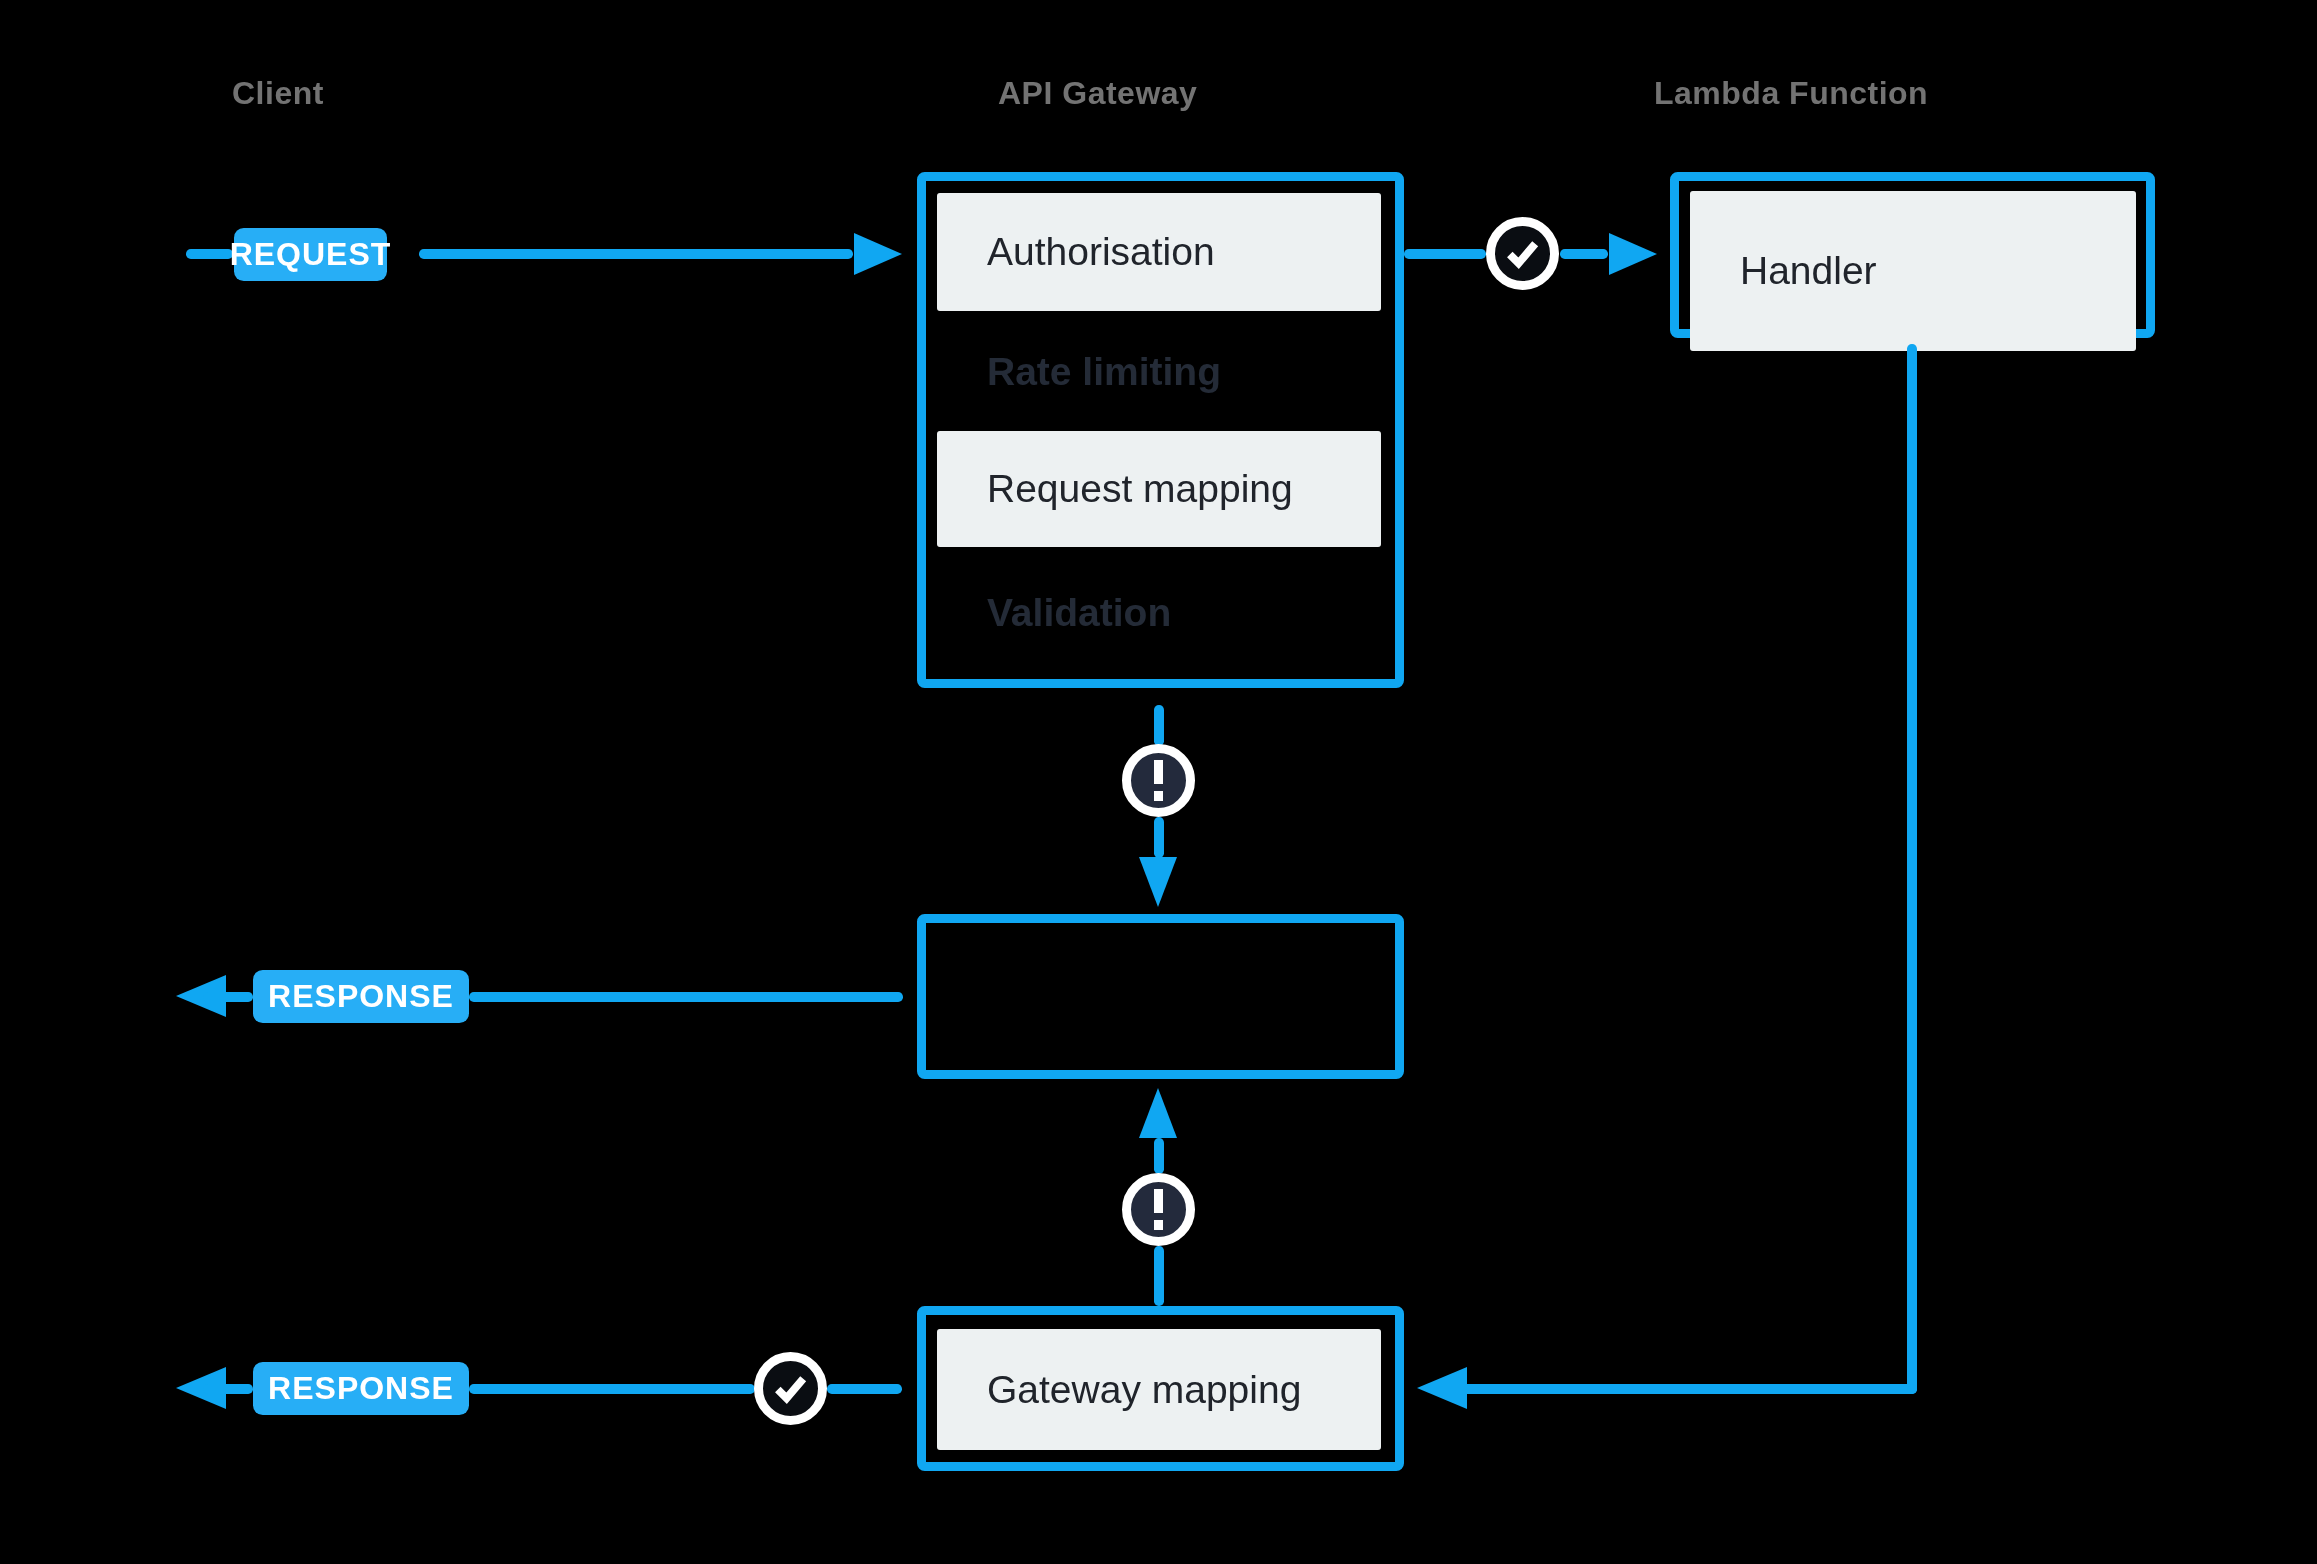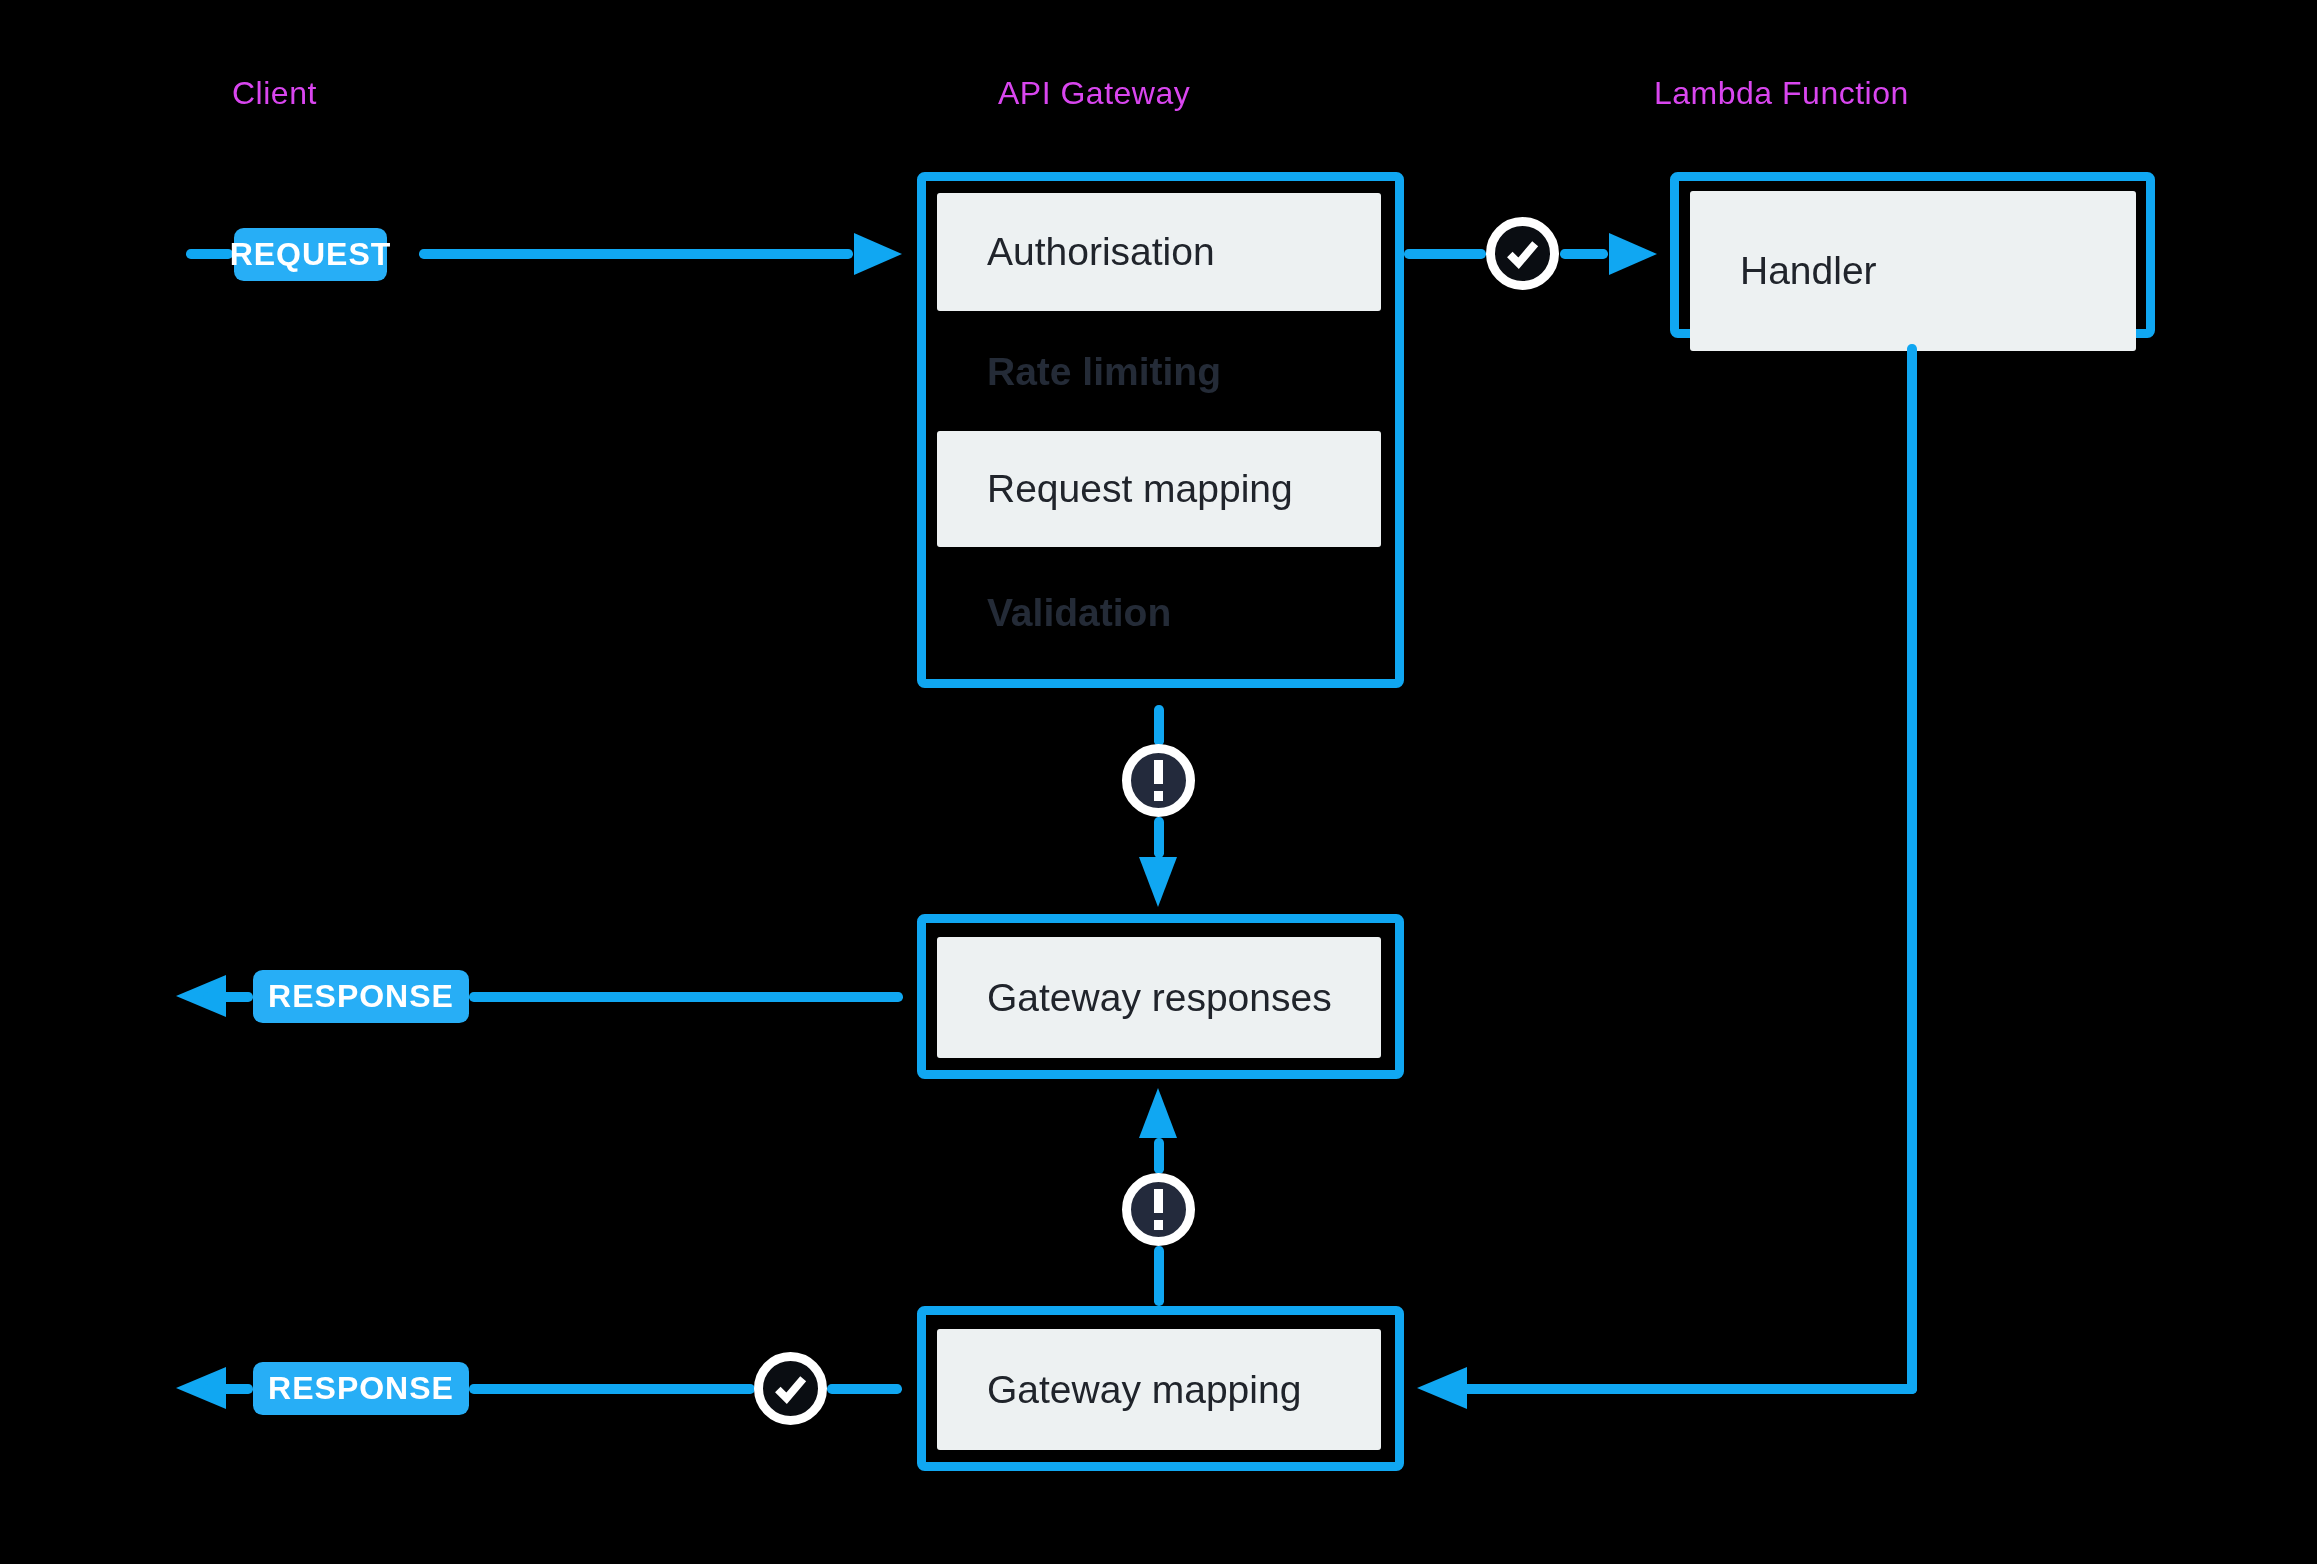--- a/index.html
+++ b/index.html
@@ -7,21 +7,21 @@
     --badge:#27aef6;
     --panel:#edf1f2;
     --text-dark:#20242b;
     --text-muted:#242b37;
     --navy:#232a3c;
     --check-bg:#0a0d12;
   }
   html,body{margin:0;padding:0;background:#000;}
   #stage{position:relative;width:2317px;height:1564px;background:#000;overflow:hidden;
          font-family:"Liberation Sans", sans-serif;}
-  .col-header{position:absolute;font-size:32px;font-weight:normal;color:#d946ef;letter-spacing:0.5px;}
+  .col-header{position:absolute;font-size:32px;font-weight:bold;color:#737373;letter-spacing:0.5px;}
   .hline{position:absolute;height:9.7px;background:var(--blue);border-radius:4.8px;}
   .vline{position:absolute;width:9.7px;background:var(--blue);border-radius:4.8px;}
   .badge{position:absolute;height:53px;background:var(--badge);border-radius:9.7px;
          color:#fff;font-size:32px;font-weight:bold;letter-spacing:1px;
          display:flex;align-items:center;justify-content:center;}
   .arrow{position:absolute;width:0;height:0;}
   .arrow.right{border-top:21px solid transparent;border-bottom:21px solid transparent;border-left:48px solid var(--blue);}
   .arrow.left {border-top:21px solid transparent;border-bottom:21px solid transparent;border-right:50px solid var(--blue);}
   .arrow.down {border-left:19.3px solid transparent;border-right:19.3px solid transparent;border-top:50px solid var(--blue);}
   .arrow.up   {border-left:19.3px solid transparent;border-right:19.3px solid transparent;border-bottom:50px solid var(--blue);}
@@ -83,23 +83,20 @@
   <div class="circle excl" style="left:1122px;top:744px;">
     <span class="excl-icon">
       <span class="excl-bar"></span>
       <span class="excl-dot"></span>
     </span>
   </div>
   <div class="vline" style="left:1154px;top:817px;height:41px;"></div>
   <div class="arrow down" style="left:1139px;top:857px;"></div>
 
   <div class="bigbox" style="left:917px;top:914px;width:487px;height:165px;"></div>
-  <div class="panel" style="left:937px;top:937px;width:444px;height:121px;">
-    <span>Gateway responses</span>
-  </div>
 
   <div class="arrow left" style="left:176px;top:975px;"></div>
   <div class="hline" style="left:203px;top:992px;width:50px;"></div>
   <div class="badge" style="left:253px;top:970px;width:216px;">RESPONSE</div>
   <div class="hline" style="left:469px;top:992px;width:434px;"></div>
 
   <div class="arrow up" style="left:1139px;top:1088px;"></div>
   <div class="vline" style="left:1154px;top:1138px;height:36px;"></div>
   <div class="circle excl" style="left:1122px;top:1173px;">
     <span class="excl-icon">

